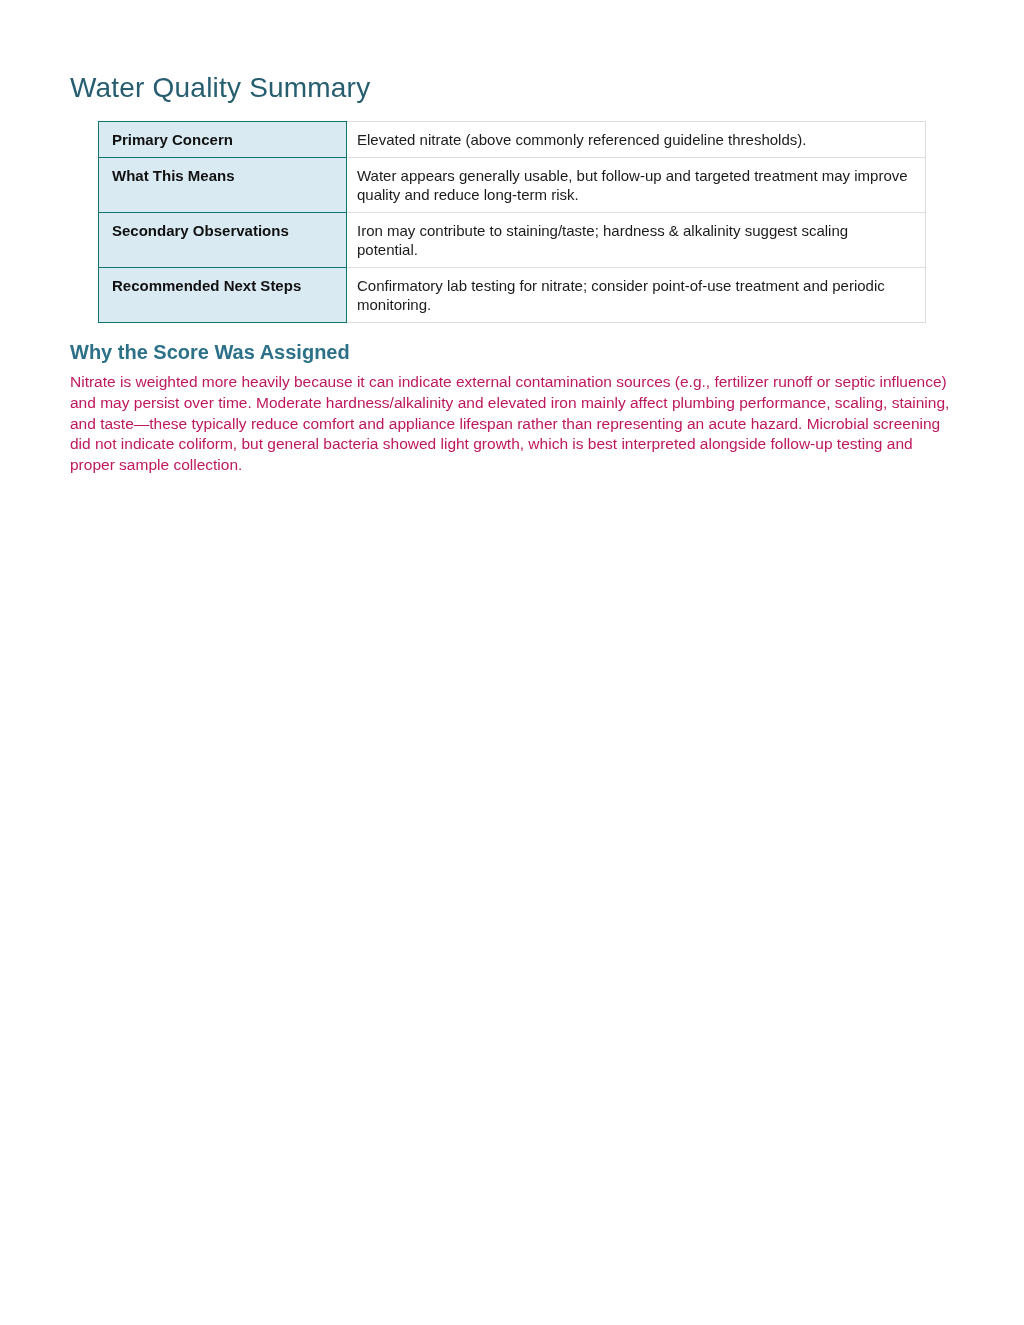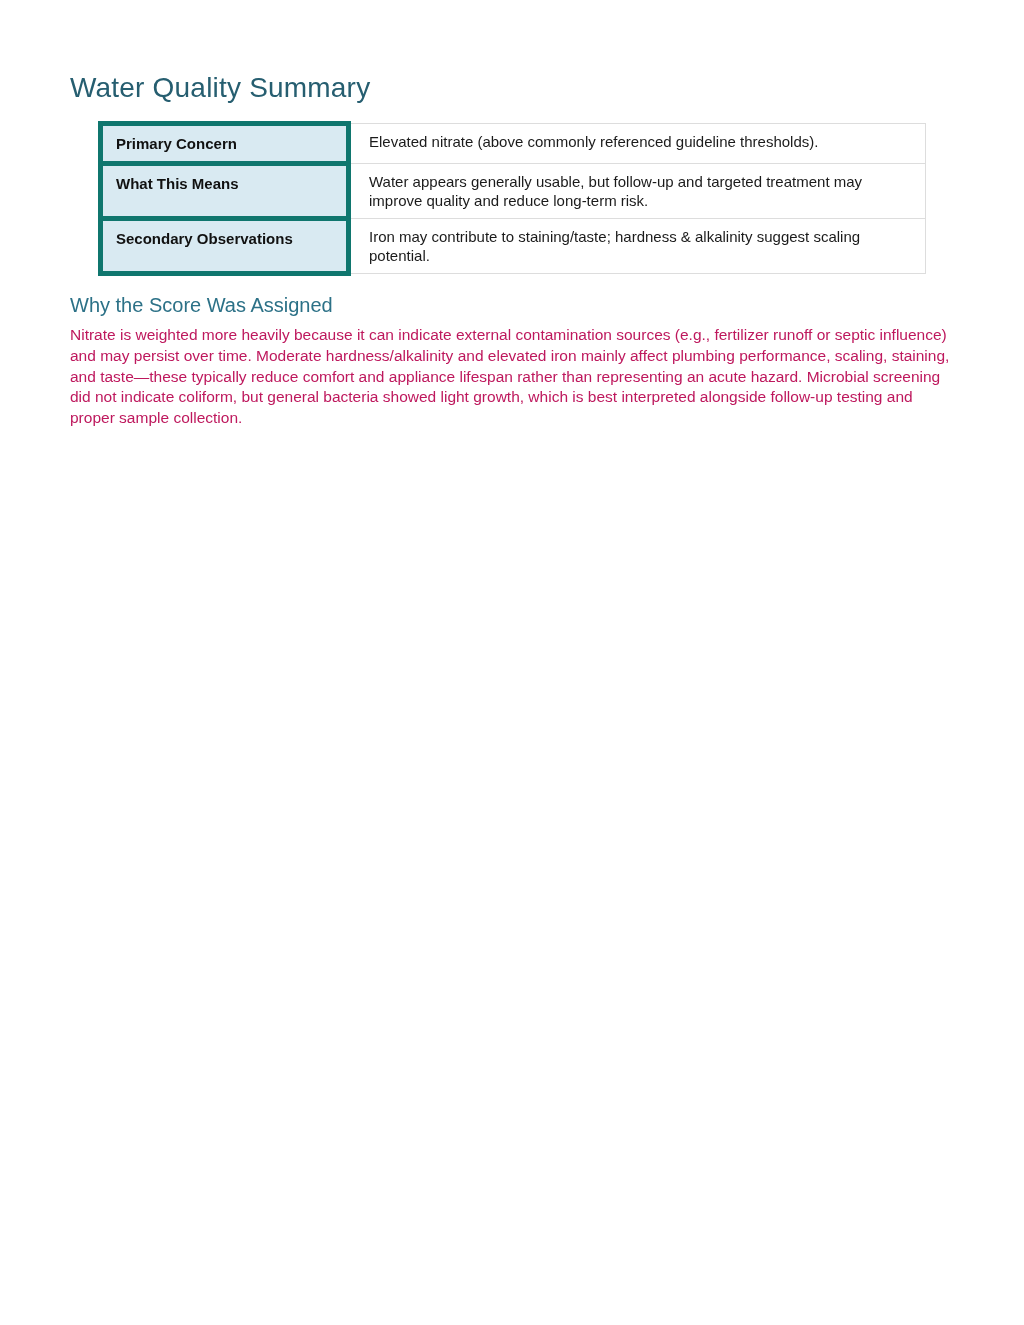--- a/index.html
+++ b/index.html
@@ -57,34 +57,34 @@
     border-collapse: collapse;
     font-size: 15px;
   }
   table.summary-table td {
     vertical-align: top;
     line-height: 19px;
   }
   td.row-label {
     width: 248px;
     background: var(--label-cell-bg, #d9eaf2);
-    border: 5px solid #0f766e;
+    border: 1px solid #0f766e;
     font-weight: 700;
     color: #111111;
     padding: 8px 10px 8px 13px;
   }
   td.row-value {
     border: 1px solid var(--table-border, #dddddd);
-    padding: 8px 12px 8px 18px;
+    padding: 8px 12px 8px 10px;
     color: #1b1b1b;
   }
   .section-heading {
     margin: 18px 0 8px 0;
     font-size: 20px;
-    font-weight: 400;
+    font-weight: 700;
     color: var(--section-heading, #2c7187);
   }
   .explanation-paragraph {
     margin: 0;
     font-size: 15.5px;
     line-height: 20.8px;
     color: #be185d;
   }
 </style>
 </head>
@@ -102,20 +102,24 @@
         <td class="row-value">Elevated nitrate (above commonly referenced guideline thresholds).</td>
       </tr>
       <tr>
         <td class="row-label">What This Means</td>
         <td class="row-value">Water appears generally usable, but follow-up and targeted treatment may improve quality and reduce long-term risk.</td>
       </tr>
       <tr>
         <td class="row-label">Secondary Observations</td>
         <td class="row-value">Iron may contribute to staining/taste; hardness &amp; alkalinity suggest scaling potential.</td>
       </tr>
+      <tr>
+        <td class="row-label">Recommended Next Steps</td>
+        <td class="row-value">Confirmatory lab testing for nitrate; consider point-of-use treatment and periodic monitoring.</td>
+      </tr>
     </tbody>
   </table>
 
   <h2 class="section-heading">Why the Score Was Assigned</h2>
 
   <p class="explanation-paragraph">Nitrate is weighted more heavily because it can indicate external contamination sources (e.g., fertilizer runoff or septic influence) and may persist over time. Moderate hardness/alkalinity and elevated iron mainly affect plumbing performance, scaling, staining, and taste—these typically reduce comfort and appliance lifespan rather than representing an acute hazard. Microbial screening did not indicate coliform, but general bacteria showed light growth, which is best interpreted alongside follow-up testing and proper sample collection.</p>
 
 </div>
 
 </body></html>

